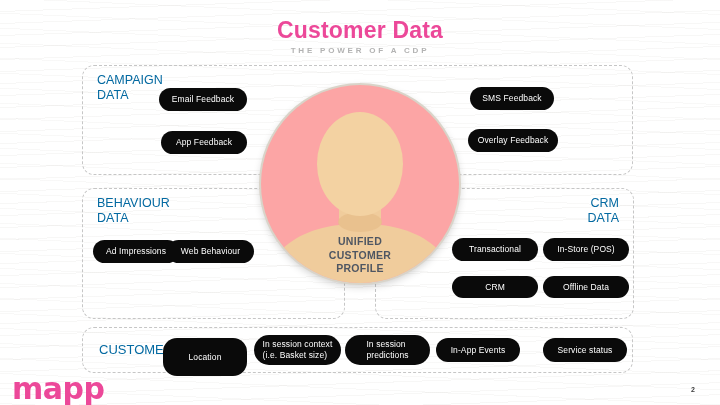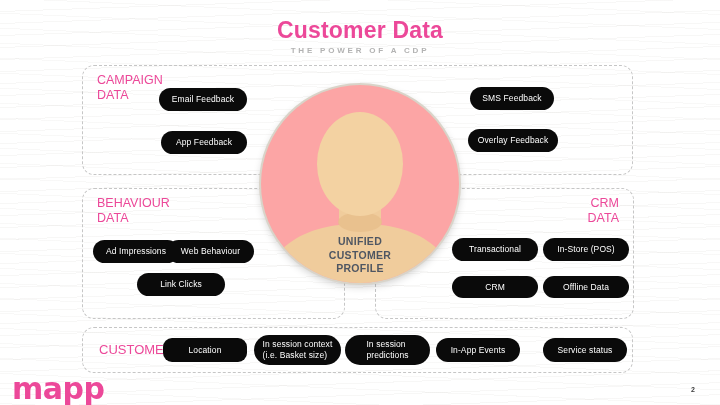--- a/index.html
+++ b/index.html
@@ -22,42 +22,42 @@
     font-size:8px;font-weight:700;color:#b3b3b3;letter-spacing:2.8px;
   }
   .box{
     position:absolute;z-index:1;border:1px dashed #c6c6c6;border-radius:12px;background:transparent;
   }
   .box-campaign{left:82px;top:65px;width:549px;height:108px;}
   .box-behaviour{left:82px;top:188px;width:261px;height:129px;}
   .box-crm{left:375px;top:188px;width:257px;height:129px;}
   .box-context{left:82px;top:327px;width:549px;height:44px;}
   .box-label{
-    position:absolute;left:14px;top:7px;font-size:12.5px;line-height:1.18;color:#ec4899;
+    position:absolute;left:14px;top:7px;font-size:12.5px;line-height:1.18;color:#0369a1;
     font-weight:500;white-space:pre-line;
   }
   .box-label.right{left:auto;right:14px;text-align:right;}
   .box-label.middle{top:50%;transform:translateY(-50%);left:16px;font-size:13px;white-space:nowrap;}
   .pill{
     position:absolute;z-index:3;background:#0a0a0a;color:#ffffff;border-radius:14px;
     display:flex;align-items:center;justify-content:center;text-align:left;
     font-size:8.5px;font-weight:400;line-height:1.25;white-space:pre-line;letter-spacing:.1px;
   }
   .p-email{left:159px;top:88px;width:88px;height:23px;}
   .p-app{left:161px;top:131px;width:86px;height:23px;}
   .p-sms{left:470px;top:87px;width:84px;height:23px;}
   .p-overlay{left:468px;top:129px;width:90px;height:23px;}
   .p-ad{left:93px;top:240px;width:86px;height:23px;}
   .p-web{left:167px;top:240px;width:87px;height:23px;}
   .p-link{left:137px;top:273px;width:88px;height:23px;}
   .p-trans{left:452px;top:238px;width:86px;height:23px;}
   .p-instore{left:543px;top:238px;width:86px;height:23px;}
   .p-crm{left:452px;top:276px;width:86px;height:22px;}
   .p-offline{left:543px;top:276px;width:86px;height:22px;}
-  .p-location{left:163px;top:338px;width:84px;height:24px;border-radius:9px;}
+  .p-location{left:163px;top:338px;width:84px;height:38px;}
   .p-isc{left:254px;top:335px;width:87px;height:30px;border-radius:15px;}
   .p-isp{left:345px;top:335px;width:85px;height:30px;border-radius:15px;}
   .p-inapp{left:436px;top:338px;width:84px;height:24px;}
   .p-service{left:526px;top:338px;width:84px;height:24px;margin-left:17px;}
   .circle{
     position:absolute;left:261px;top:85px;width:198px;height:198px;border-radius:50%;
     background:#fca5a5;z-index:2;overflow:hidden;
     box-shadow:0 0 0 2px #d9d4c9, 0 3px 9px rgba(0,0,0,.22);
   }
   .circle svg{display:block;}
@@ -103,21 +103,20 @@
     <div class="box-label middle">CUSTOMER</div>
   </div>
 
   <div class="pill p-email">Email Feedback</div>
   <div class="pill p-app">App Feedback</div>
   <div class="pill p-sms">SMS Feedback</div>
   <div class="pill p-overlay">Overlay Feedback</div>
 
   <div class="pill p-ad">Ad Impressions</div>
   <div class="pill p-web">Web Behaviour</div>
-  <div class="pill p-link">Link Clicks</div>
 
   <div class="pill p-trans">Transactional</div>
   <div class="pill p-instore">In-Store (POS)</div>
   <div class="pill p-crm">CRM</div>
   <div class="pill p-offline">Offline Data</div>
 
   <div class="pill p-location">Location</div>
   <div class="pill p-isc">In session context
 (i.e. Basket size)</div>
   <div class="pill p-isp">In session

